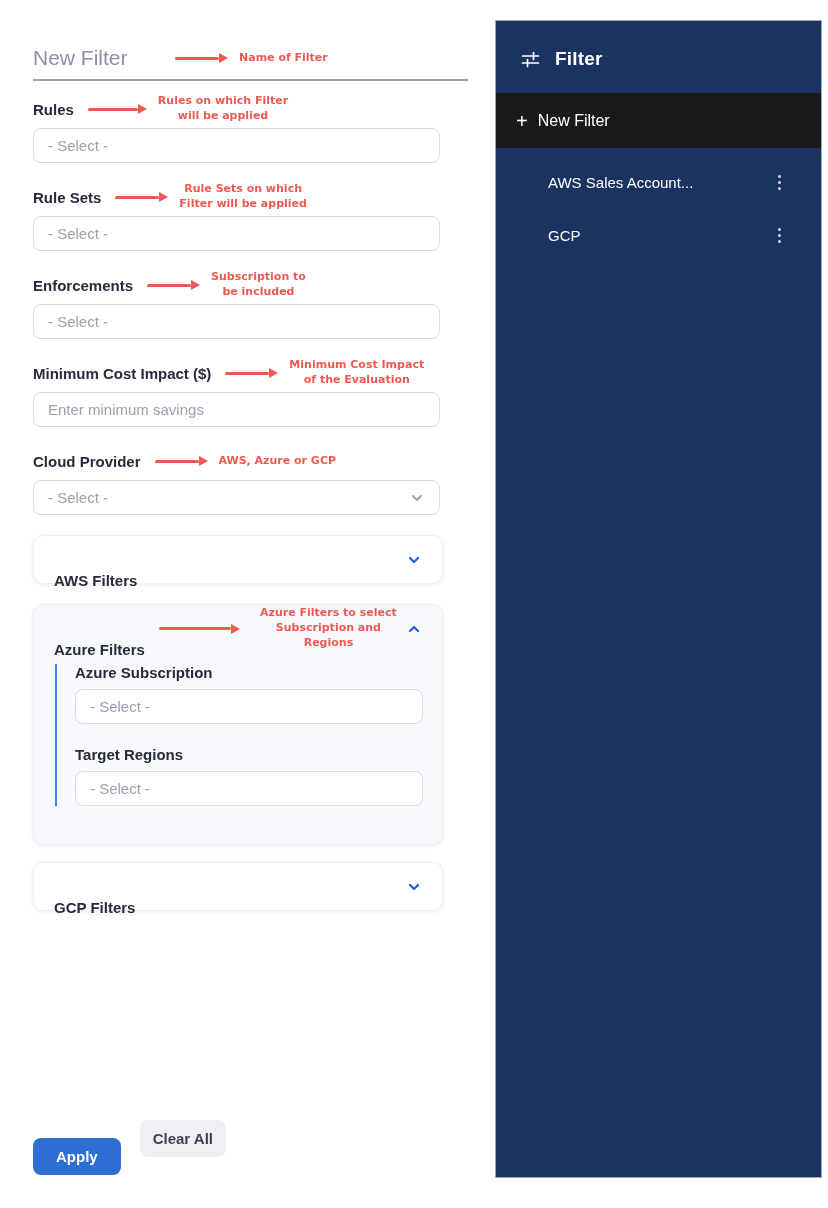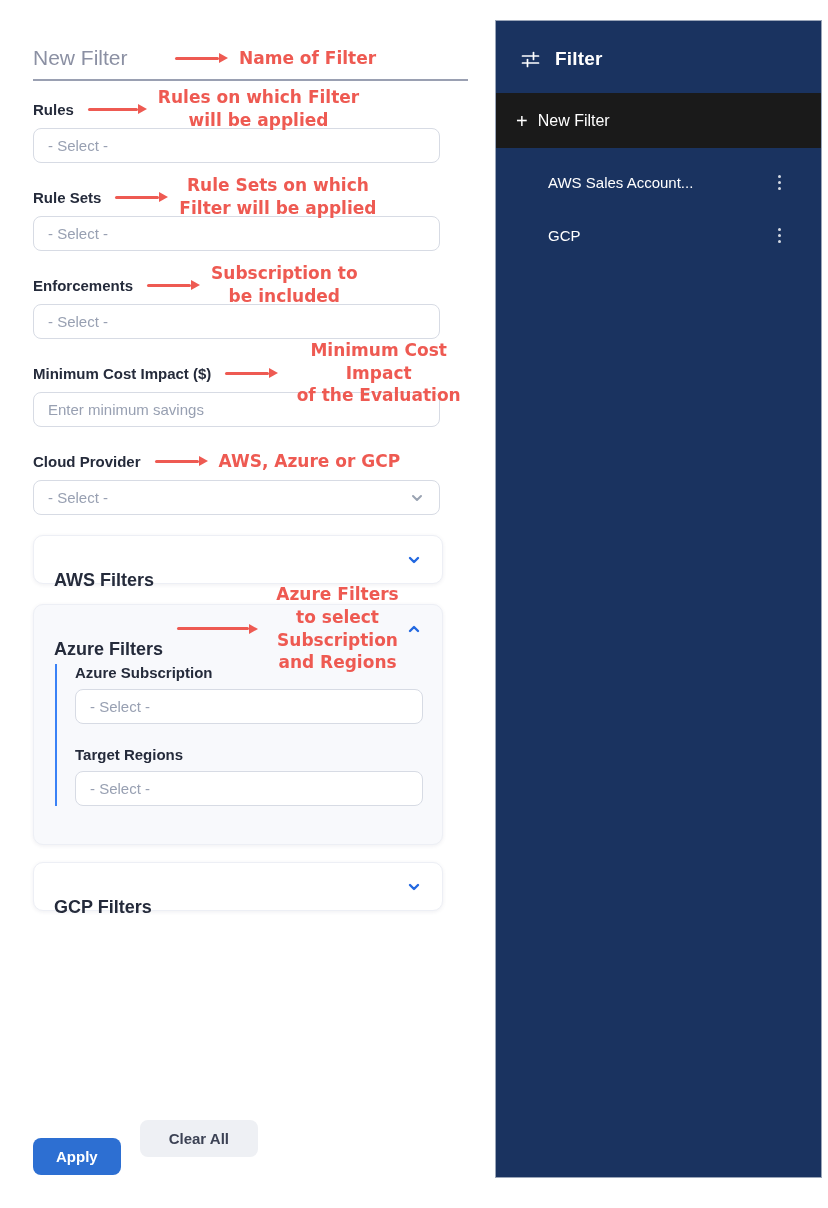--- a/index.html
+++ b/index.html
@@ -33,21 +33,21 @@
     border-left:9px solid #ee5a52;
     border-top:5px solid transparent;
     border-bottom:5px solid transparent;
   }
   .w52 .arrow-line { width:44px; }
   .w58 .arrow-line { width:50px; }
   .w80 .arrow-line { width:72px; }
 
   .annotation {
     font-family:"DejaVu Sans", sans-serif;
-    font-weight:700; font-size:17px; line-height:1.35;
+    font-weight:700; font-size:11px; line-height:1.35;
     color:#ee5a52; text-align:center; white-space:pre-line;
     margin-left:11px;
   }
 
   .select-box, .text-input {
     margin-top:7px; height:35px; width:407px;
     border:1px solid #d7dbe4; border-radius:8px; background:#fff;
     display:flex; align-items:center; justify-content:space-between;
     padding:0 14px; font-size:15px; color:#98a0b2;
   }
@@ -60,41 +60,41 @@
     border:1px solid #edeff5; border-radius:10px;
     box-shadow:0 1px 4px rgba(25,35,65,0.07);
   }
   .card.aws  { margin-top:20px; }
   .card.azure{ margin-top:20px; background:#f8f9fc; }
   .card.gcp  { margin-top:17px; }
   .card-header {
     height:47px; display:flex; align-items:center;
     padding:0 20px; cursor:pointer;
   }
-  .card-title { font-size:18px; font-weight:600; color:#252b3b; white-space:nowrap;margin-top:41px; }
+  .card-title { font-size:15px; font-weight:600; color:#252b3b; white-space:nowrap;margin-top:41px; }
   .card-header .spacer { flex:1; }
   .chev { flex:none; display:flex; }
 
   .azure-body { padding:12px 20px 38px 21px; }
   .azure-content { border-left:2px solid #3b82f6; padding-left:18px; }
   .inner-label { font-size:15px; font-weight:600; color:#252b3b; }
   .inner-label.second { margin-top:22px; }
   .inner-select {
     margin-top:8px; height:35px; width:348px;
     border:1px solid #d7dbe4; border-radius:8px; background:#fff;
     display:flex; align-items:center; padding:0 14px;
     font-size:15px; color:#98a0b2;
   }
 
   
   .btn-row { display:flex; gap:19px; margin-top:209px; }
   .btn { border:none; border-radius:8px; font-family:"Liberation Sans", sans-serif;
          font-size:15px; font-weight:700; height:37px; cursor:pointer; }
   .btn-apply { background:#2d6fd2; color:#ffffff; padding:0 23px;margin-top:18px; }
-  .btn-clear { background:#eef0f4; color:#3c4254; padding:0 29px; }
+  .btn-clear { background:#eef0f4; color:#3c4254; padding:0 13px; }
 
   
   .sidebar {
     position:absolute; left:495px; top:20px; width:327px; height:1158px;
     background:#1a3360; border:1px solid #9aa5b8;
   }
   .sidebar-header { display:flex; align-items:flex-end; gap:14px; padding:27px 24px 23px 24px; }
   .sidebar-title { color:#ffffff; font-size:19px; font-weight:700; letter-spacing:.2px; }
 
   .new-filter-row {

